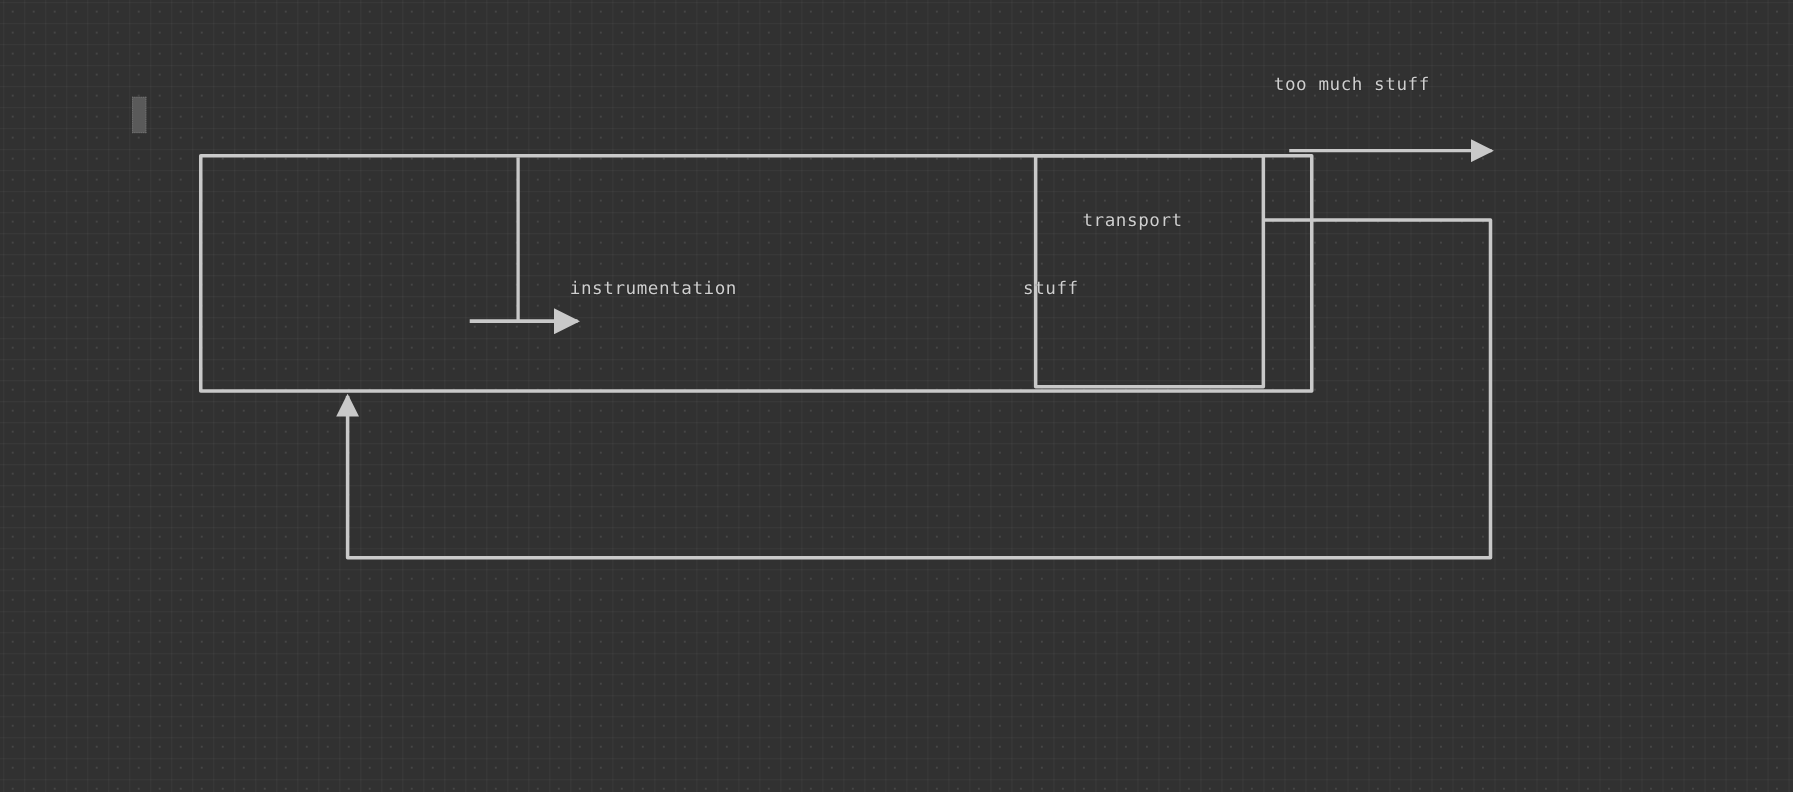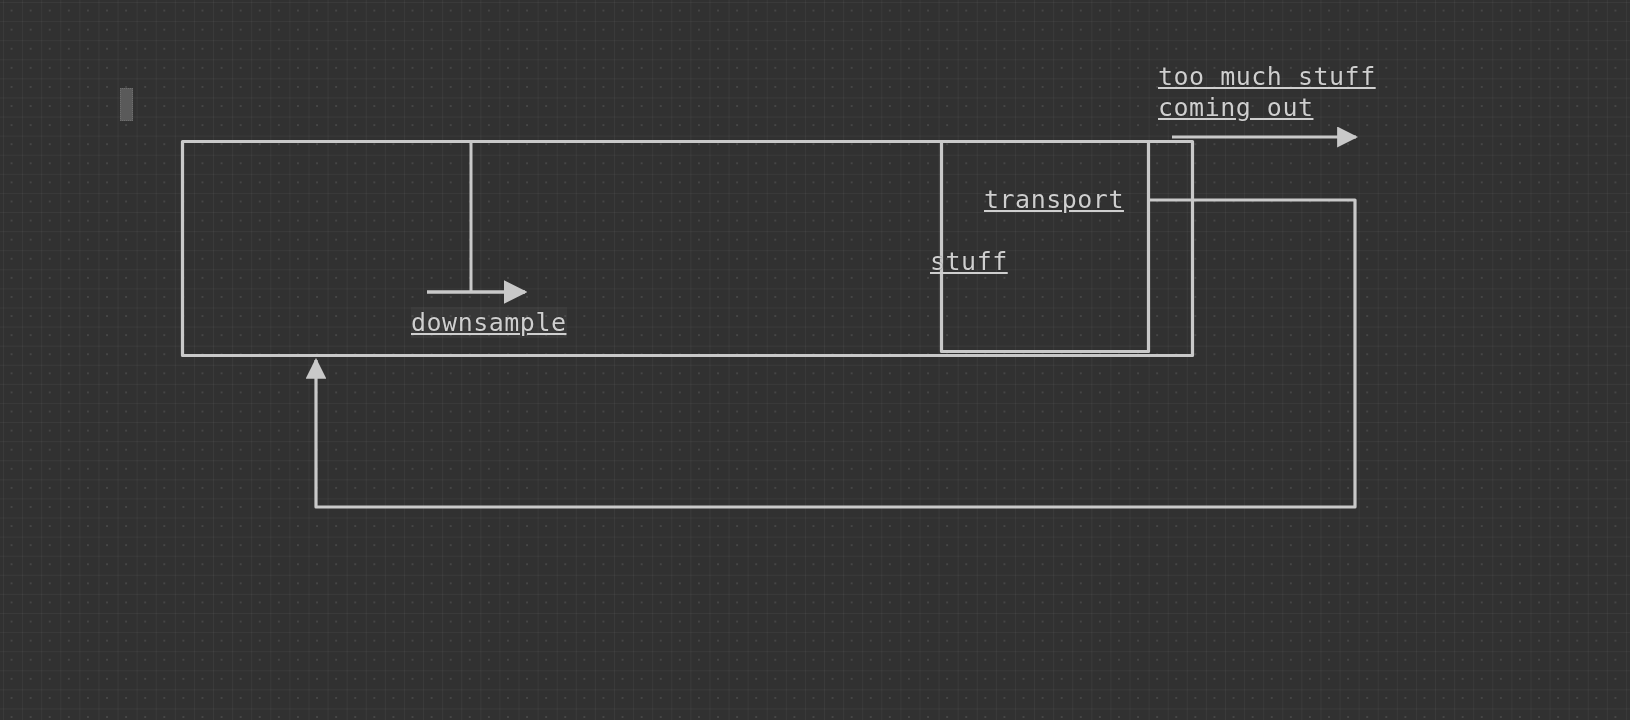--- a/index.html
+++ b/index.html
@@ -32,26 +32,25 @@
   .svg-layer {
     position: absolute;
     left: 0;
     top: 0;
     width: 1630px;
     height: 720px;
   }
   .lbl {
     position: absolute;
     color: #cfcfcf;
-    font-size: 25px;
+    font-size: 16px;
     line-height: 31px;
     letter-spacing: 0.5px;
     white-space: pre;
     text-shadow: 0 0 1px rgba(0,0,0,0.6);
-    text-decoration: underline;
   }
   .lbl.shadowed {
     background: rgba(255,255,255,0.035);
   }
   #caret-marker {
     position: absolute;
     left: 120px;
     top: 88px;
     width: 13px;
     height: 33px;
@@ -86,25 +85,24 @@
     <line x1="471" y1="143" x2="471" y2="292" stroke="#c9c9c9" stroke-width="3"></line>
 
     <line x1="427" y1="292" x2="525" y2="292" stroke="#c9c9c9" stroke-width="3.4" marker-end="url(#arrow-right)"></line>
 
     <line x1="1172" y1="137" x2="1356" y2="137" stroke="#c9c9c9" stroke-width="3" marker-end="url(#arrow-right)"></line>
 
     <path d="M 1148 200 L 1355 200 L 1355 507 L 316 507 L 316 360" fill="none" stroke="#c9c9c9" stroke-width="3.2" stroke-linejoin="round" marker-end="url(#arrow-up)"></path>
   </svg>
 
 
+  <div class="lbl" style="left:518px; top:246px;">instrumentation</div>
 
-  <div class="lbl shadowed" style="left:411px; top:307px;">downsample</div>
 
   <div class="lbl" style="left:984px; top:184px;">transport</div>
 
   <div class="lbl" style="left:930px; top:246px;">stuff</div>
 
   <div class="lbl" style="left:1158px; top:61px;">too much stuff</div>
 
-  <div class="lbl" style="left:1158px; top:92px;">coming out</div>
 
 
 </div>
 
 </body></html>

